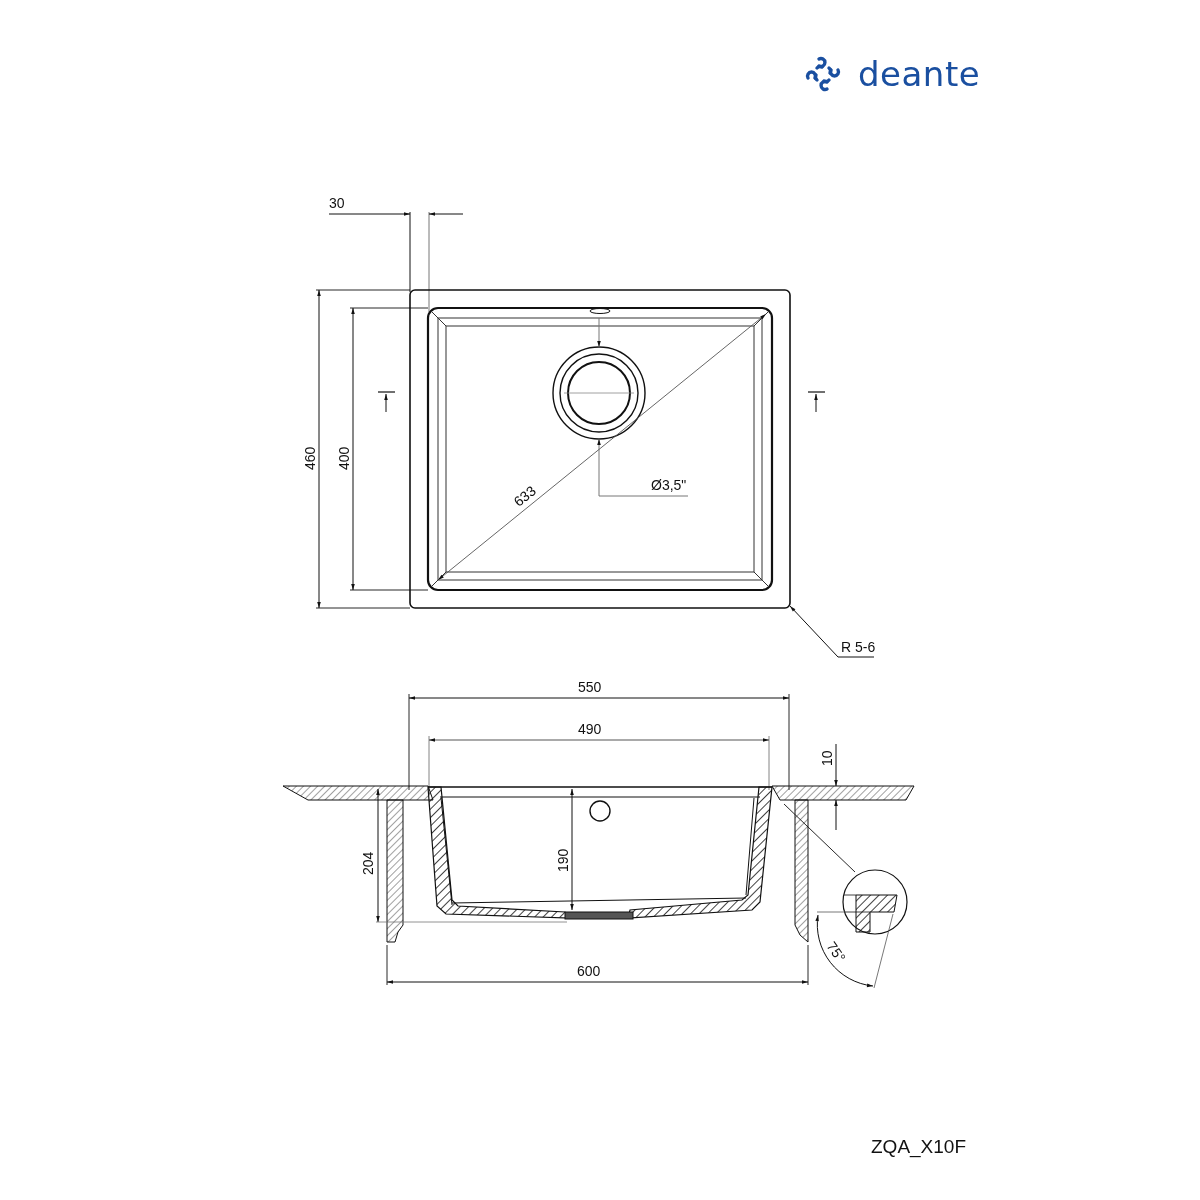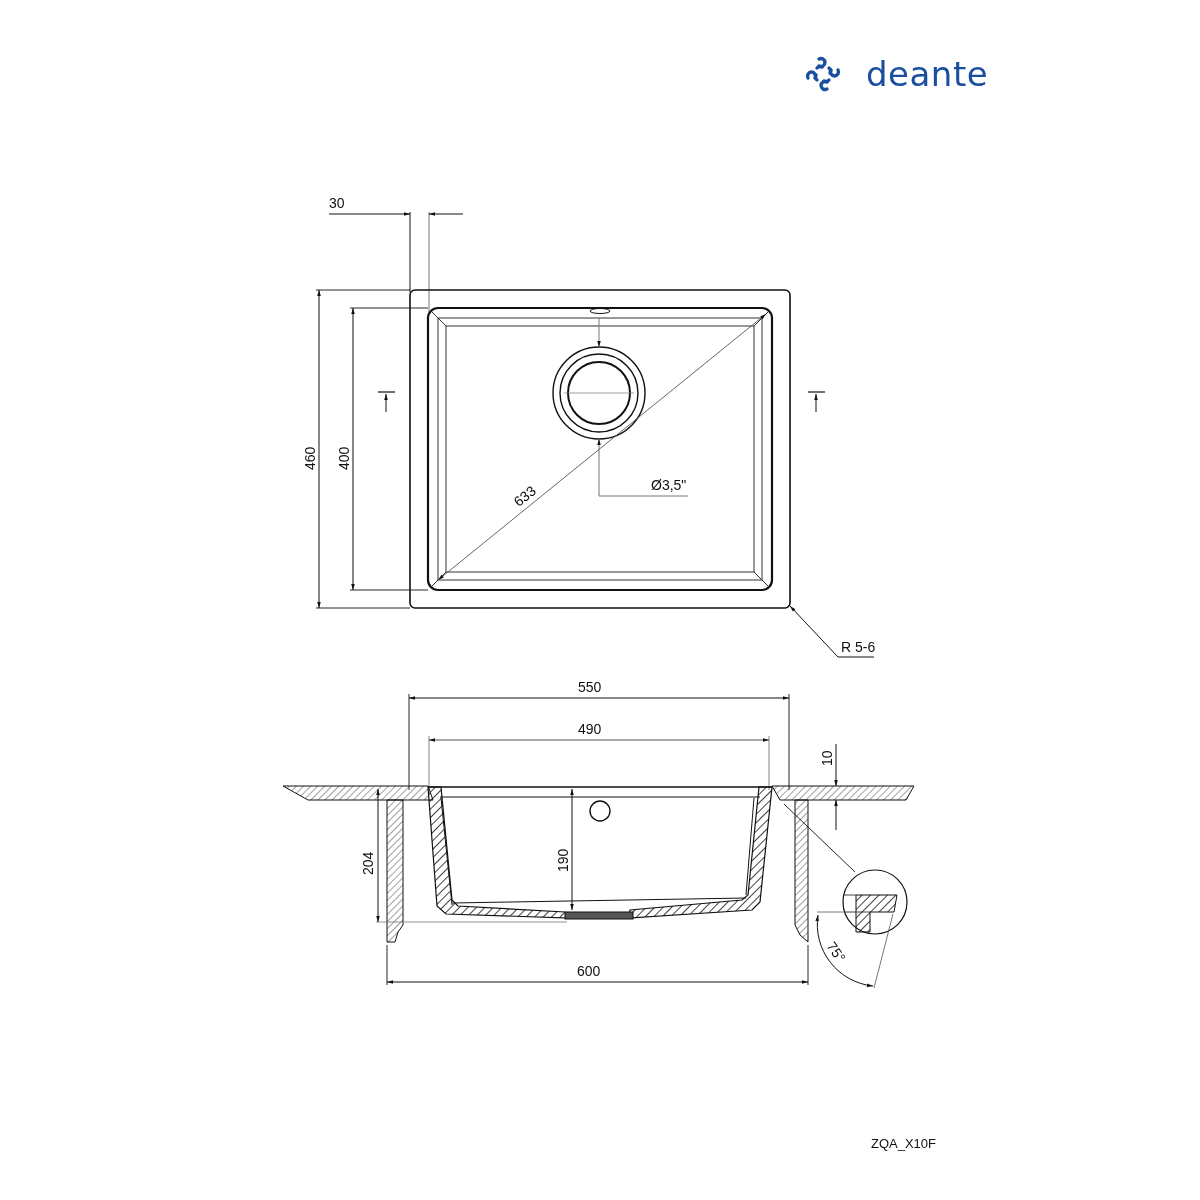--- a/index.html
+++ b/index.html
@@ -1,21 +1,21 @@
 <!DOCTYPE html>
 <html><head>
 <meta charset="utf-8">
 <style>
   html,body{margin:0;padding:0;background:#fff;}
   body{width:1200px;height:1200px;position:relative;overflow:hidden;font-family:"Liberation Sans",sans-serif;}
-  .logo{position:absolute;left:804px;top:55px;display:flex;align-items:center;gap:24px;}
+  .logo{position:absolute;left:804px;top:55px;display:flex;align-items:center;gap:16px;}
   .logo-text{font-family:"DejaVu Sans",sans-serif;font-size:34px;color:#1a4fa0;letter-spacing:0.5px;line-height:1;}
   svg.drawing{position:absolute;left:0;top:0;}
   .dimtext{font-family:"Liberation Sans",sans-serif;font-size:14px;fill:#111;}
-  .code{position:absolute;left:871px;top:1136px;font-size:13px;color:#111;}
+  .code{position:absolute;left:871px;top:1136px;font-size:19px;color:#111;}
 </style>
 </head>
 <body>
 
 <div class="logo">
   <svg width="38" height="38" viewBox="0 0 38 38">
     <g fill="none" stroke="#1a4fa0" stroke-width="3.4" stroke-linecap="round">
       <path d="M15 4 a4 4 0 1 1 0 7"></path>
       <path d="M23 34 a4 4 0 1 1 0 -7"></path>
       <path d="M4 23 a4 4 0 1 1 7 0"></path>

